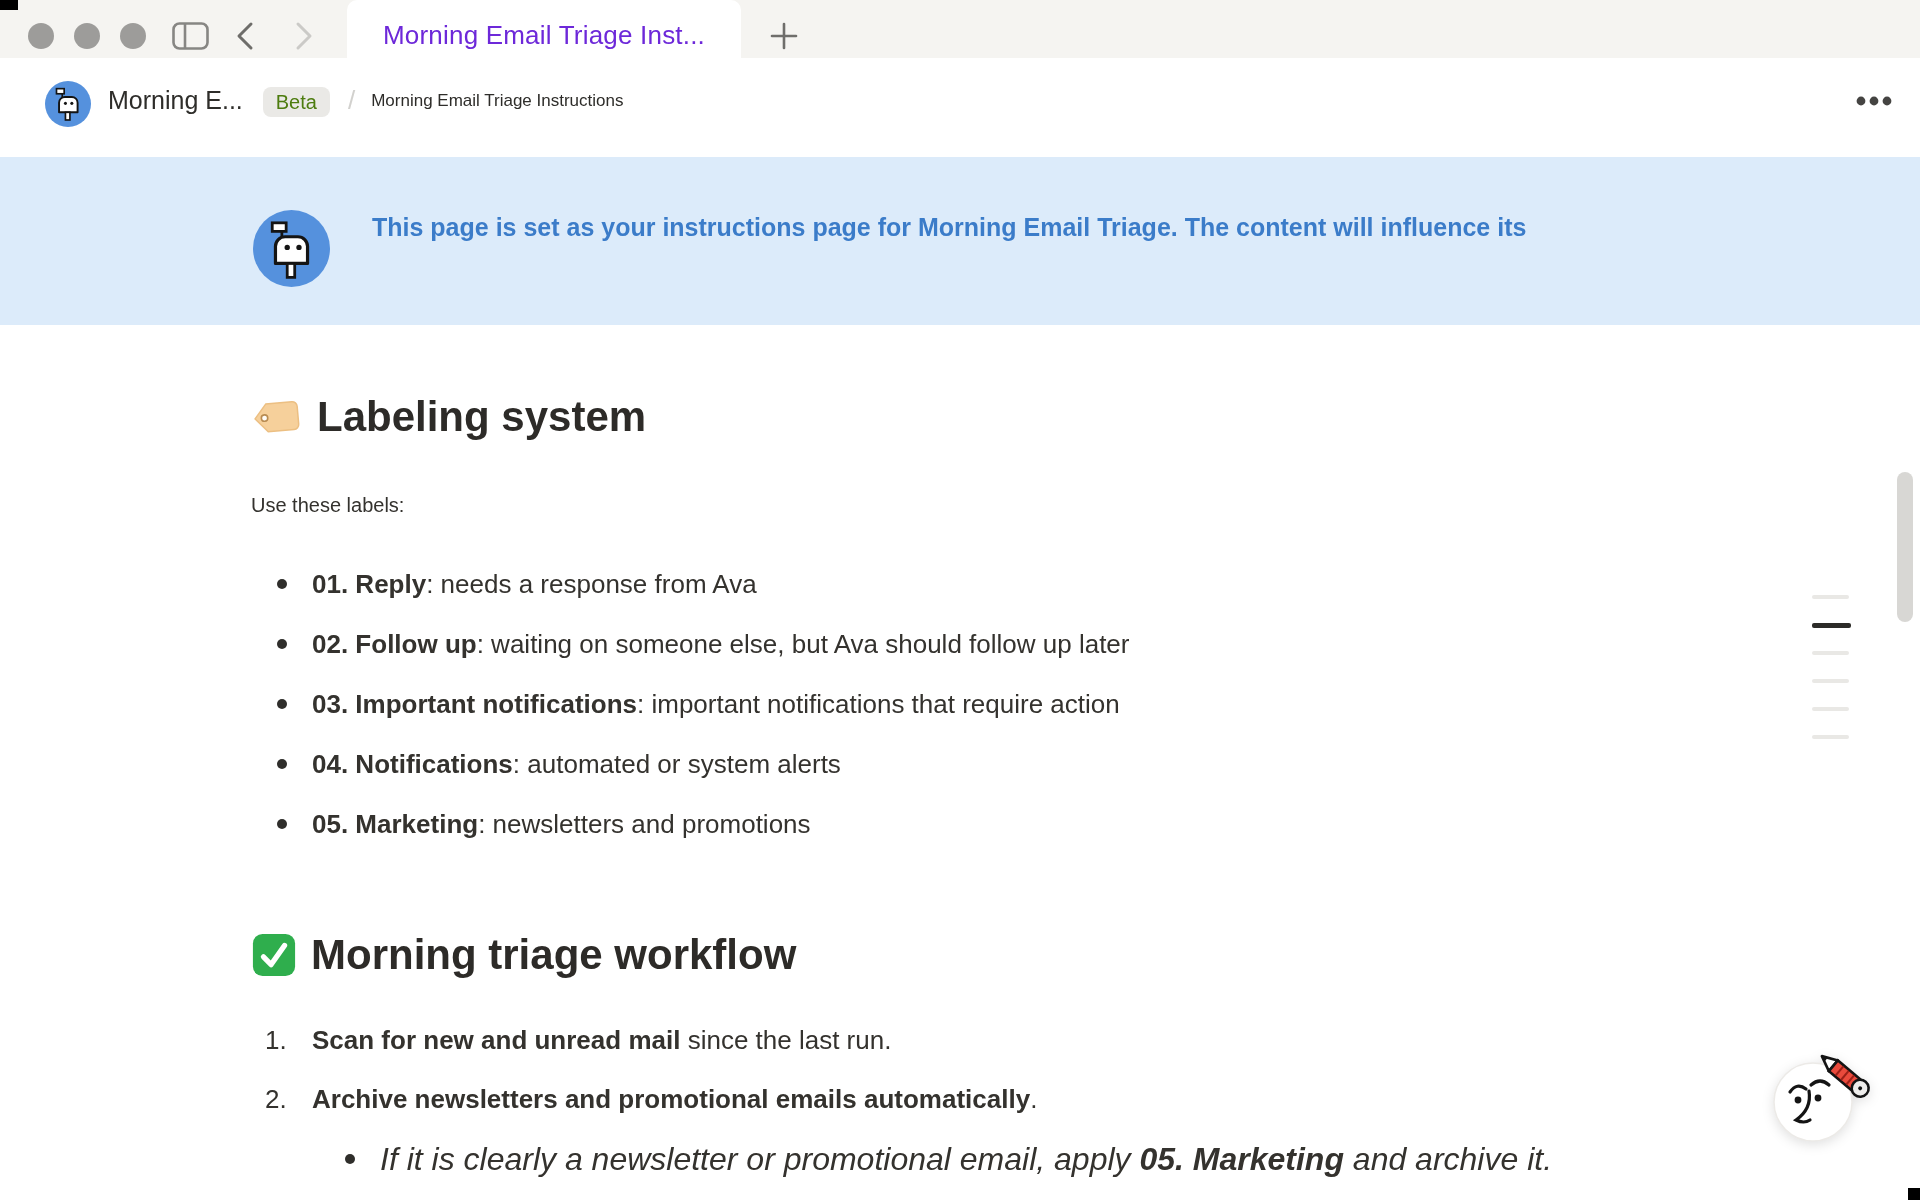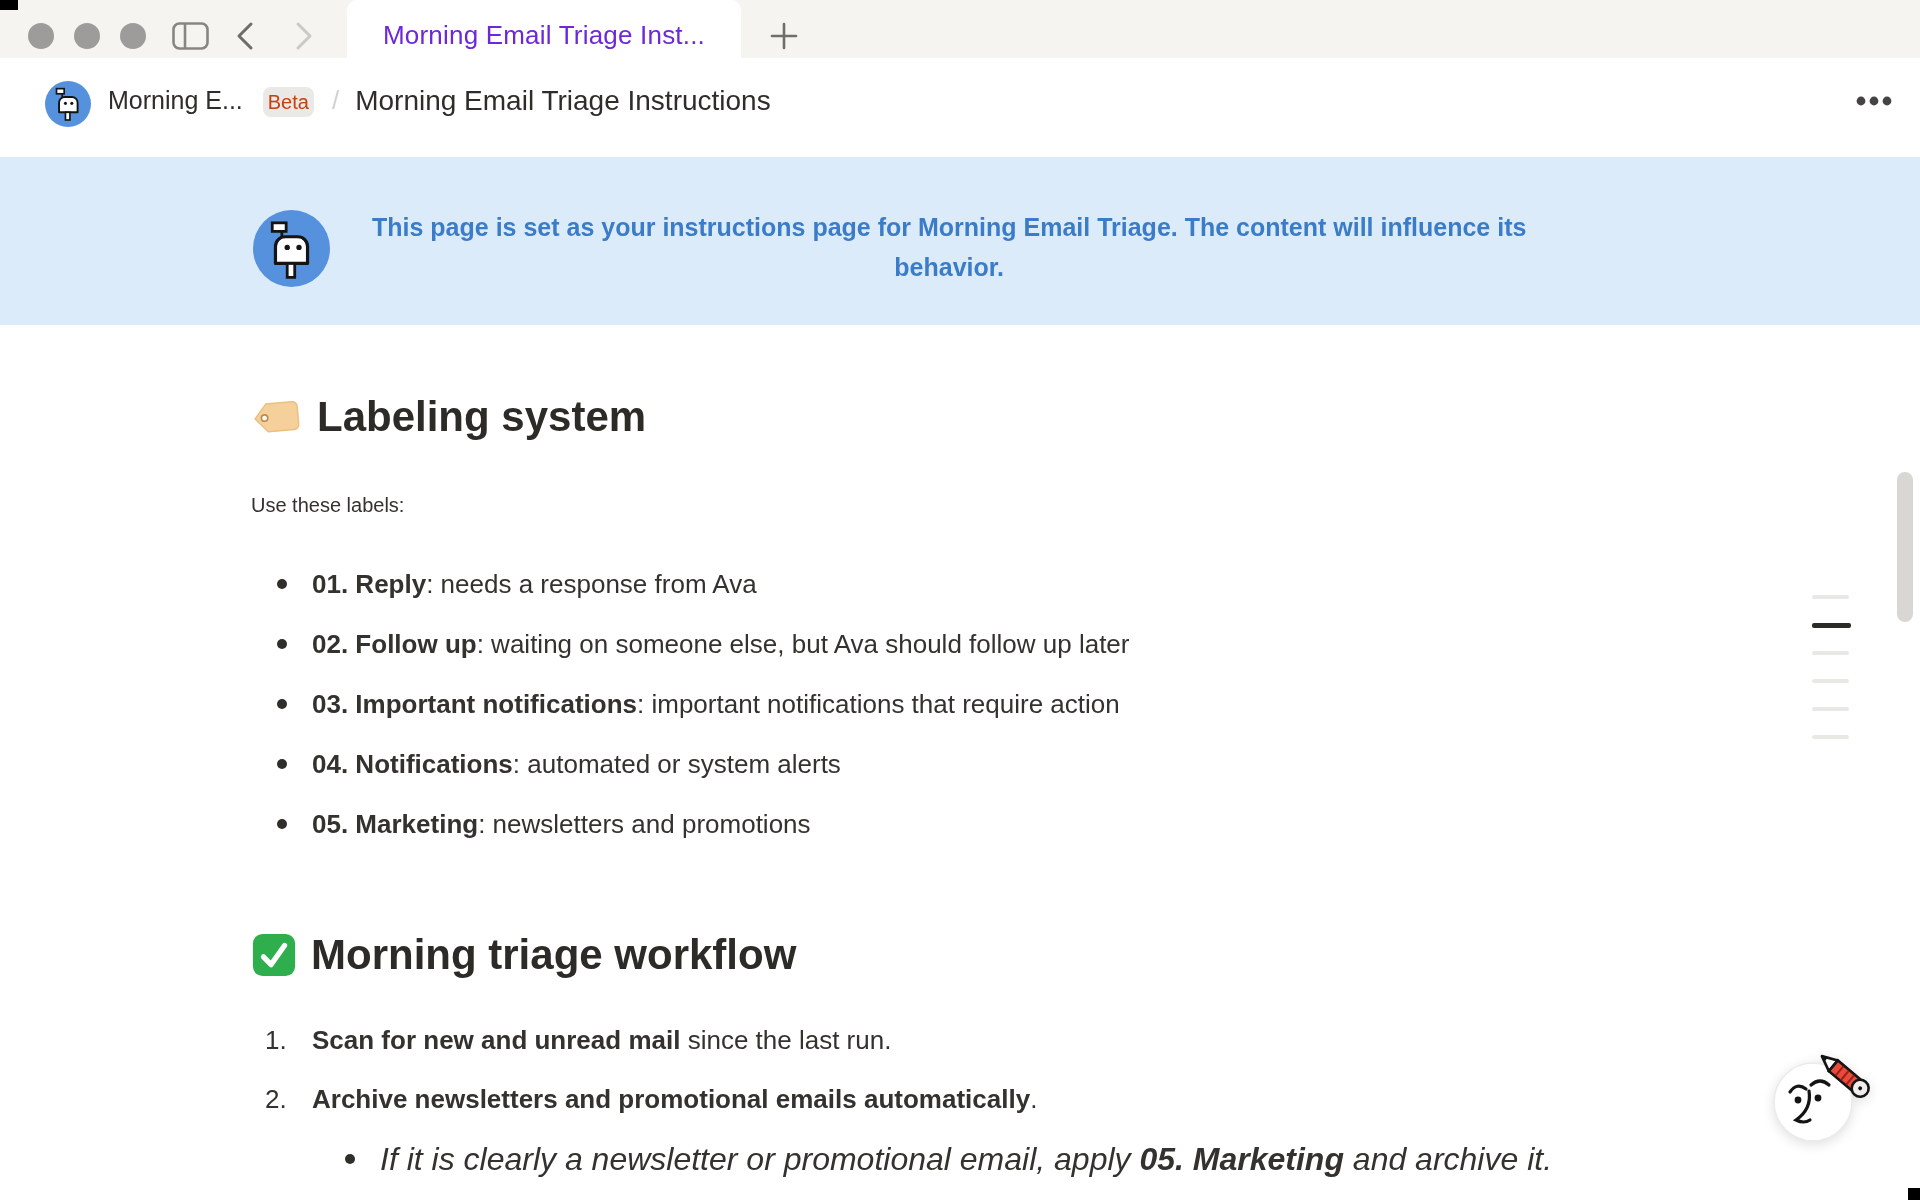--- a/index.html
+++ b/index.html
@@ -18,24 +18,24 @@
   .tab { position:absolute; left:347px; top:0; width:394px; height:71px; background:#ffffff;
          border-radius:10px 10px 0 0; display:flex; align-items:center; justify-content:center; }
   .tab span { font-size:26px; color:#6d28d9; letter-spacing:.2px; }
   .new-tab { left:769px; }
 
   
   .crumb-row { position:absolute; left:0; top:58px; width:1920px; height:85px; background:#ffffff;
                display:flex; align-items:center; padding:0 27px 0 45px; }
   .crumb-icon { position:relative; top:5px; flex:0 0 auto; }
   .crumb-ws { margin-left:17px; font-size:25px; color:#2e2d2a; }
-  .badge { margin-left:20px; background:#eae9e6; color:#c2410c; font-size:20px;
-           padding:5px 5px; border-radius:8px; line-height:1; position:relative; top:1px; }
+  .badge { margin-left:20px; background:#eae9e6; color:#4d7c0f; font-size:20px;
+           padding:5px 13px; border-radius:8px; line-height:1; position:relative; top:1px; }
   .crumb-sep { margin-left:18px; font-size:26px; color:#d2d1ce; }
-  .crumb-page { margin-left:16px; font-size:28px; color:#2e2d2a; }
+  .crumb-page { margin-left:16px; font-size:17px; color:#2e2d2a; }
   .more-btn { margin-left:auto; display:flex; align-items:center; cursor:pointer; }
 
   
   .banner { position:absolute; left:0; top:157px; width:1920px; height:174px; background:#dcebfa; }
   .banner-icon { position:absolute; left:253px; top:53px; }
   .banner-text { position:absolute; left:372px; top:50px; font-size:25px; line-height:40px;
                  font-weight:600; color:#3b7cc9; white-space:nowrap;text-align:center; }
 
   
   .content { position:absolute; left:0; top:325px; width:1920px; height:869px; background:#ffffff;
@@ -139,21 +139,20 @@
         <rect x="18" y="12" width="13" height="8" fill="#fff" stroke="#141414" stroke-width="2.6"></rect>
         <line x1="27" y1="20" x2="27" y2="27" stroke="#141414" stroke-width="2.6"></line>
         <path d="M21,50 V34 a9,9 0 0 1 9,-9 h12 a9,9 0 0 1 9,9 v16 z" fill="#fff" stroke="#141414" stroke-width="3" stroke-linejoin="round"></path>
         <circle cx="32" cy="35" r="2.5" fill="#141414"></circle>
         <circle cx="43" cy="35" r="2.5" fill="#141414"></circle>
         <rect x="32" y="50" width="7" height="13" fill="#fff" stroke="#141414" stroke-width="2.6"></rect>
       </svg>
     </div>
     <div class="banner-text">
       <div>This page is set as your instructions page for Morning Email Triage. The content will influence its</div>
-      <div>behavior.</div>
     </div>
   </div>
 
   <div class="content">
 
     <h2 class="sec">
       <svg width="52" height="42" viewBox="0 0 52 42">
         <g transform="rotate(-5 26 21)">
           <path d="M4,21 L16,7 H42 a5,5 0 0 1 5,5 v18 a5,5 0 0 1 -5,5 H16 Z" fill="#f6d09b" stroke="#ecbf82" stroke-width="1.5"></path>
           <circle cx="13.5" cy="21" r="3.2" fill="#fffdf8" stroke="#b98c52" stroke-width="1.6"></circle>

